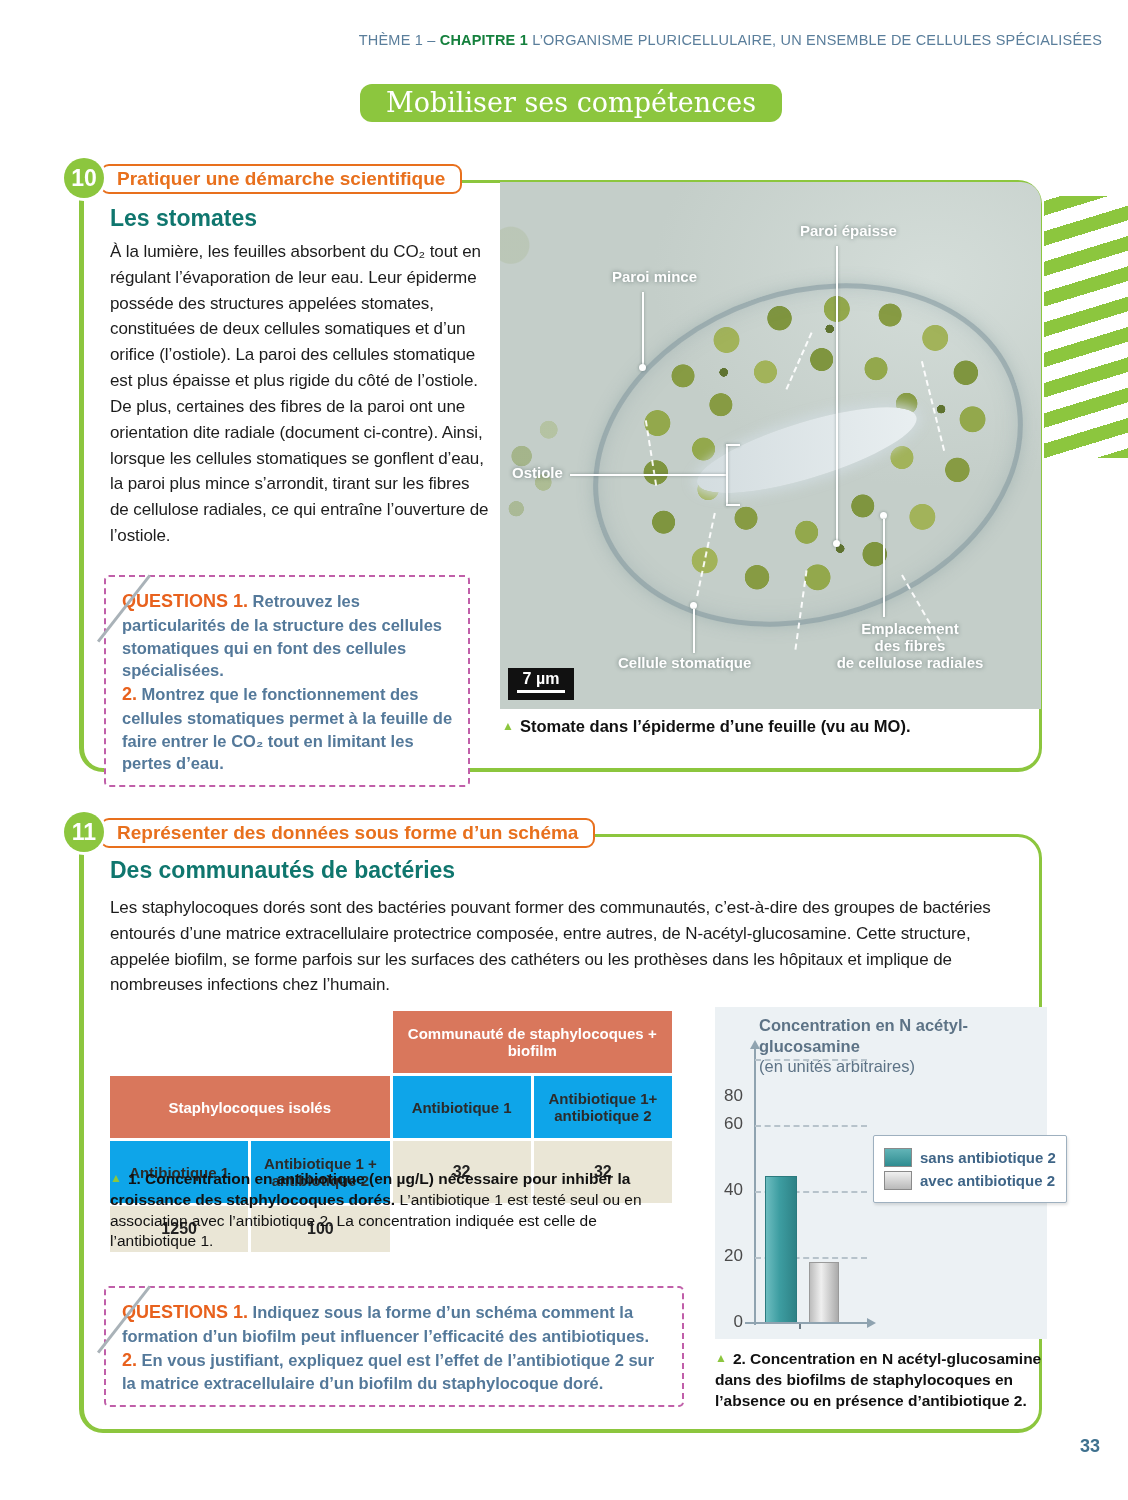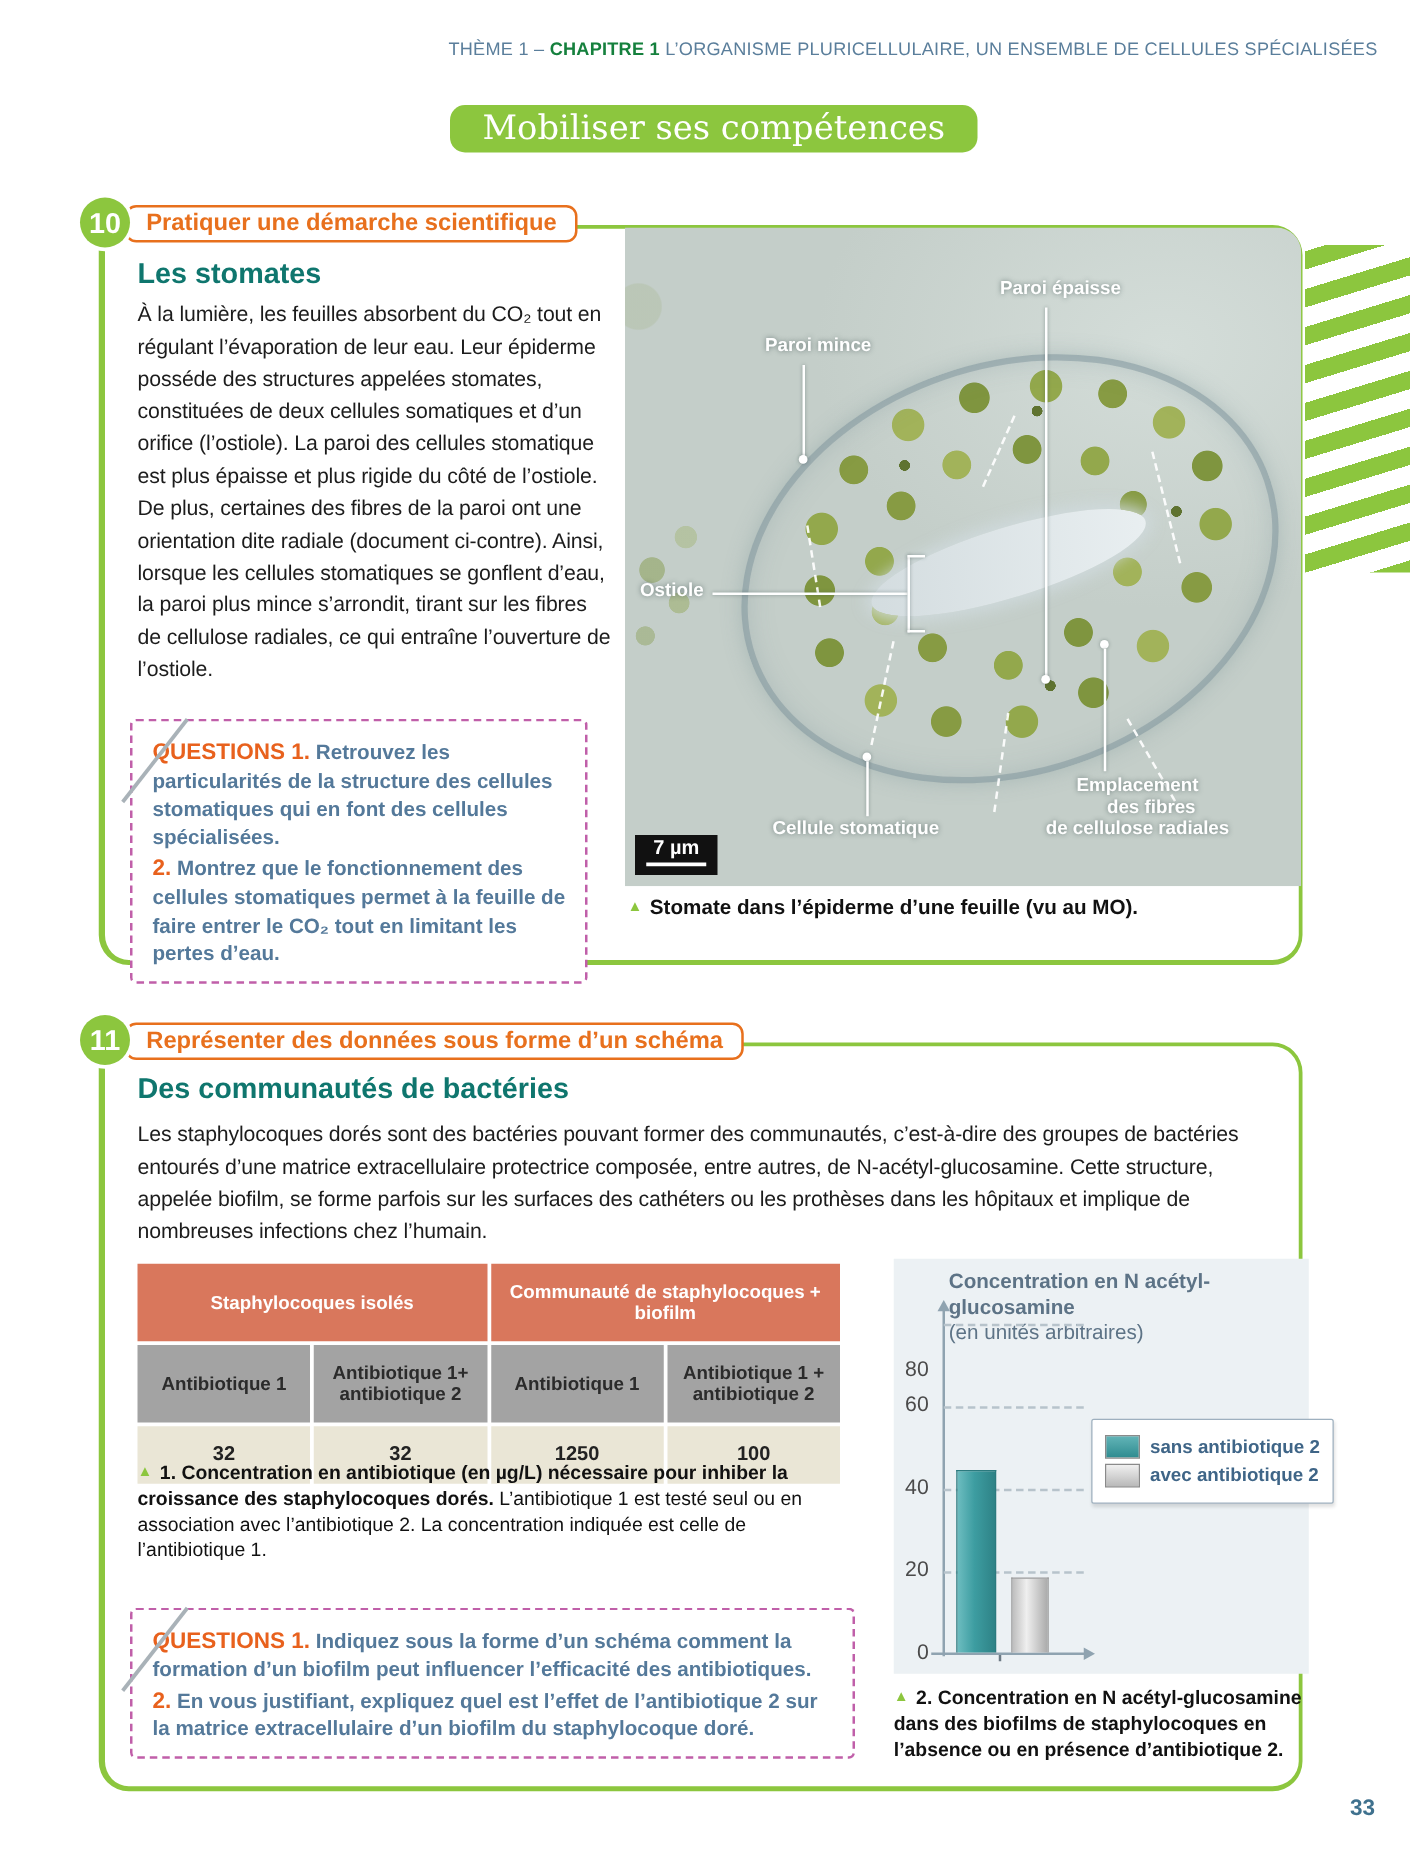--- a/index.html
+++ b/index.html
@@ -98,21 +98,21 @@
   .scalebar .sline{width:48px;height:3px;background:#fff;margin:0 auto;}
   .figcap{font-size:16.5px;font-weight:bold;color:#111;}
   .tri{color:#8cc63e;font-size:12px;margin-right:6px;vertical-align:2px;}
 
   
   .dtable{position:absolute;left:26px;top:174px;width:562px;display:grid;
           grid-template-columns:repeat(4,1fr);gap:3px;background:#fff;}
   .dtable div{display:flex;align-items:center;justify-content:center;text-align:center;padding:4px 8px;}
   .thead{background:#d9775c;color:#fff;font-weight:bold;font-size:15px;min-height:54px;}
   .g1{grid-column:1/3;} .g2{grid-column:3/5;}
-  .tsub{background:#a3a3a3;color:#2b2b2b;font-weight:bold;font-size:15px;min-height:54px;}
+  .tsub{background:#0ea5e9;color:#2b2b2b;font-weight:bold;font-size:15px;min-height:54px;}
   .tval{background:#eae6d6;color:#222;font-weight:bold;font-size:16px;min-height:38px;}
 
   .smallcap{font-size:15.5px;line-height:1.34;color:#111;} .smallcap .rest{font-weight:normal;}
 
   
   .chart{position:absolute;left:631px;top:170px;width:332px;height:332px;background:#ecf1f4;}
   .ctitle{position:absolute;left:44px;top:8px;width:285px;color:#5d7386;font-size:16.5px;
           font-weight:bold;line-height:1.25;}
   .ctitle .sub{font-weight:normal;}
   .yaxis{position:absolute;left:39px;top:38px;width:2px;height:280px;background:#8fa3b0;}
@@ -191,21 +191,21 @@
     <div class="lline" style="left:226px;top:262px;width:14px;height:2px;"></div>
     <div class="lline" style="left:226px;top:322px;width:14px;height:2px;"></div>
 
     <div class="ldot" style="left:190px;top:420px;"></div>
     <div class="lline" style="left:193px;top:427px;width:2px;height:44px;"></div>
     <div class="mlabel" style="left:118px;top:472px;">Cellule stomatique</div>
 
     <div class="ldot" style="left:380px;top:330px;"></div>
     <div class="lline" style="left:383px;top:337px;width:2px;height:98px;"></div>
     <div class="mlabel" style="left:340px;top:438px;width:140px;text-align:center;">Emplacement</div>
-    <div class="mlabel" style="left:351px;top:455px;width:140px;text-align:center;">des fibres</div>
+    <div class="mlabel" style="left:340px;top:455px;width:140px;text-align:center;">des fibres</div>
     <div class="mlabel" style="left:310px;top:472px;width:200px;text-align:center;">de cellulose radiales</div>
 
     <div class="scalebar">
       <span>7 µm</span>
       <div class="sline"></div>
     </div>
   </div>
 
   <div class="figcap abs" style="left:418px;top:534px;width:520px;">
     <span class="tri">▲</span><span>Stomate dans l’épiderme d’une feuille (vu au MO).</span>
@@ -216,22 +216,22 @@
 
 <div class="exo-circle" style="left:64px;top:812px;">11</div>
 <div class="exo-skill" style="left:100px;top:818px;">Représenter des données sous forme d’un schéma</div>
 
 <div class="exo-box" style="left:79px;top:834px;width:955px;height:592px;">
 
   <div class="h-purple abs" style="left:26px;top:20px;">Des communautés de bactéries</div>
   <div class="bodytext abs" style="left:26px;top:58px;width:912px;">Les staphylocoques dorés sont des bactéries pouvant former des communautés, c’est-à-dire des groupes de bactéries entourés d’une matrice extracellulaire protectrice composée, entre autres, de N-acétyl-glucosamine. Cette structure, appelée biofilm, se forme parfois sur les surfaces des cathéters ou les prothèses dans les hôpitaux et implique de nombreuses infections chez l’humain.</div>
 
   <div class="dtable">
+    <div class="thead g2">Communauté de staphylocoques + biofilm</div>
     <div class="thead g1">Staphylocoques isolés</div>
-    <div class="thead g2">Communauté de staphylocoques + biofilm</div>
     <div class="tsub">Antibiotique 1</div>
     <div class="tsub">Antibiotique 1+ antibiotique 2</div>
     <div class="tsub">Antibiotique 1</div>
     <div class="tsub">Antibiotique 1 + antibiotique 2</div>
     <div class="tval">32</div>
     <div class="tval">32</div>
     <div class="tval">1250</div>
     <div class="tval">100</div>
   </div>
 

